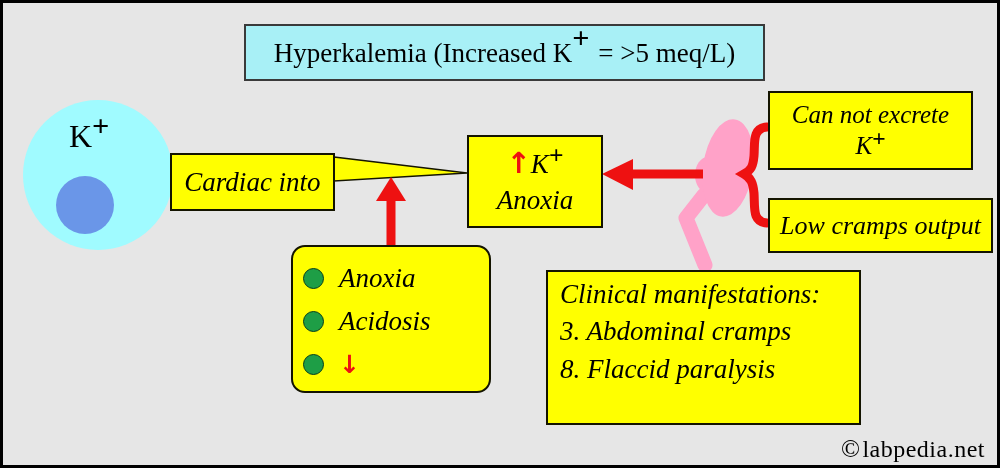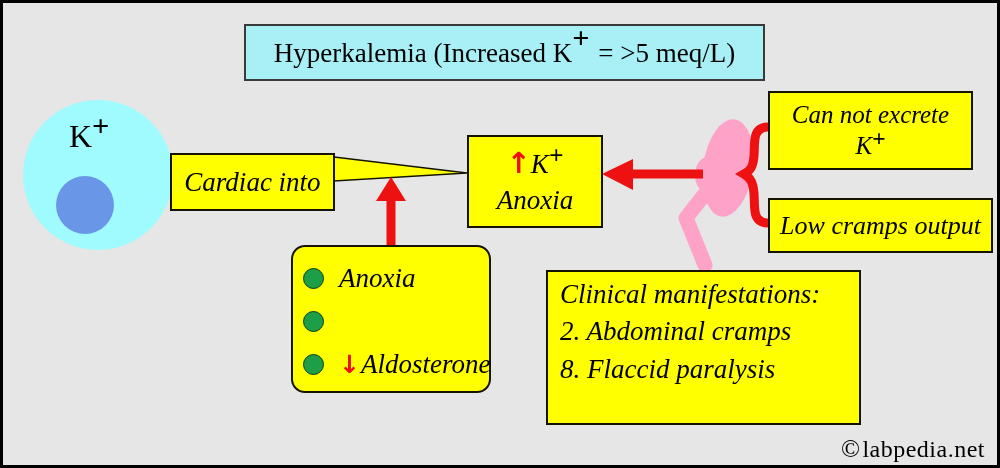--- a/index.html
+++ b/index.html
@@ -143,40 +143,40 @@
     <div>Anoxia</div>
   </div>
 
   <div class="ybox causes-box">
     <div class="cause-row">
       <span class="bullet"></span>
       <span>Anoxia</span>
     </div>
     <div class="cause-row">
       <span class="bullet"></span>
+      <span>Acidosis</span>
     </div>
     <div class="cause-row">
       <span class="bullet"></span>
       <span class="red-glyph">↓</span>
-      <span>Aldosterone</span>
     </div>
   </div>
 
   <div class="ybox cannot-box center">
     <div>Can not excrete</div>
     <div><span>K</span><span class="ion-sup">+</span></div>
   </div>
 
   <div class="ybox low-box center">
     <span>Low cramps output</span>
   </div>
 
   <div class="ybox clinical-box">
     <div>Clinical manifestations:</div>
-    <div>2. Abdominal cramps</div>
+    <div>3. Abdominal cramps</div>
     <div>8. Flaccid paralysis</div>
   </div>
 
   <div class="copyright">
     <span class="sym">©</span><span>labpedia.net</span>
   </div>
 
 </div>
 
 </body></html>

